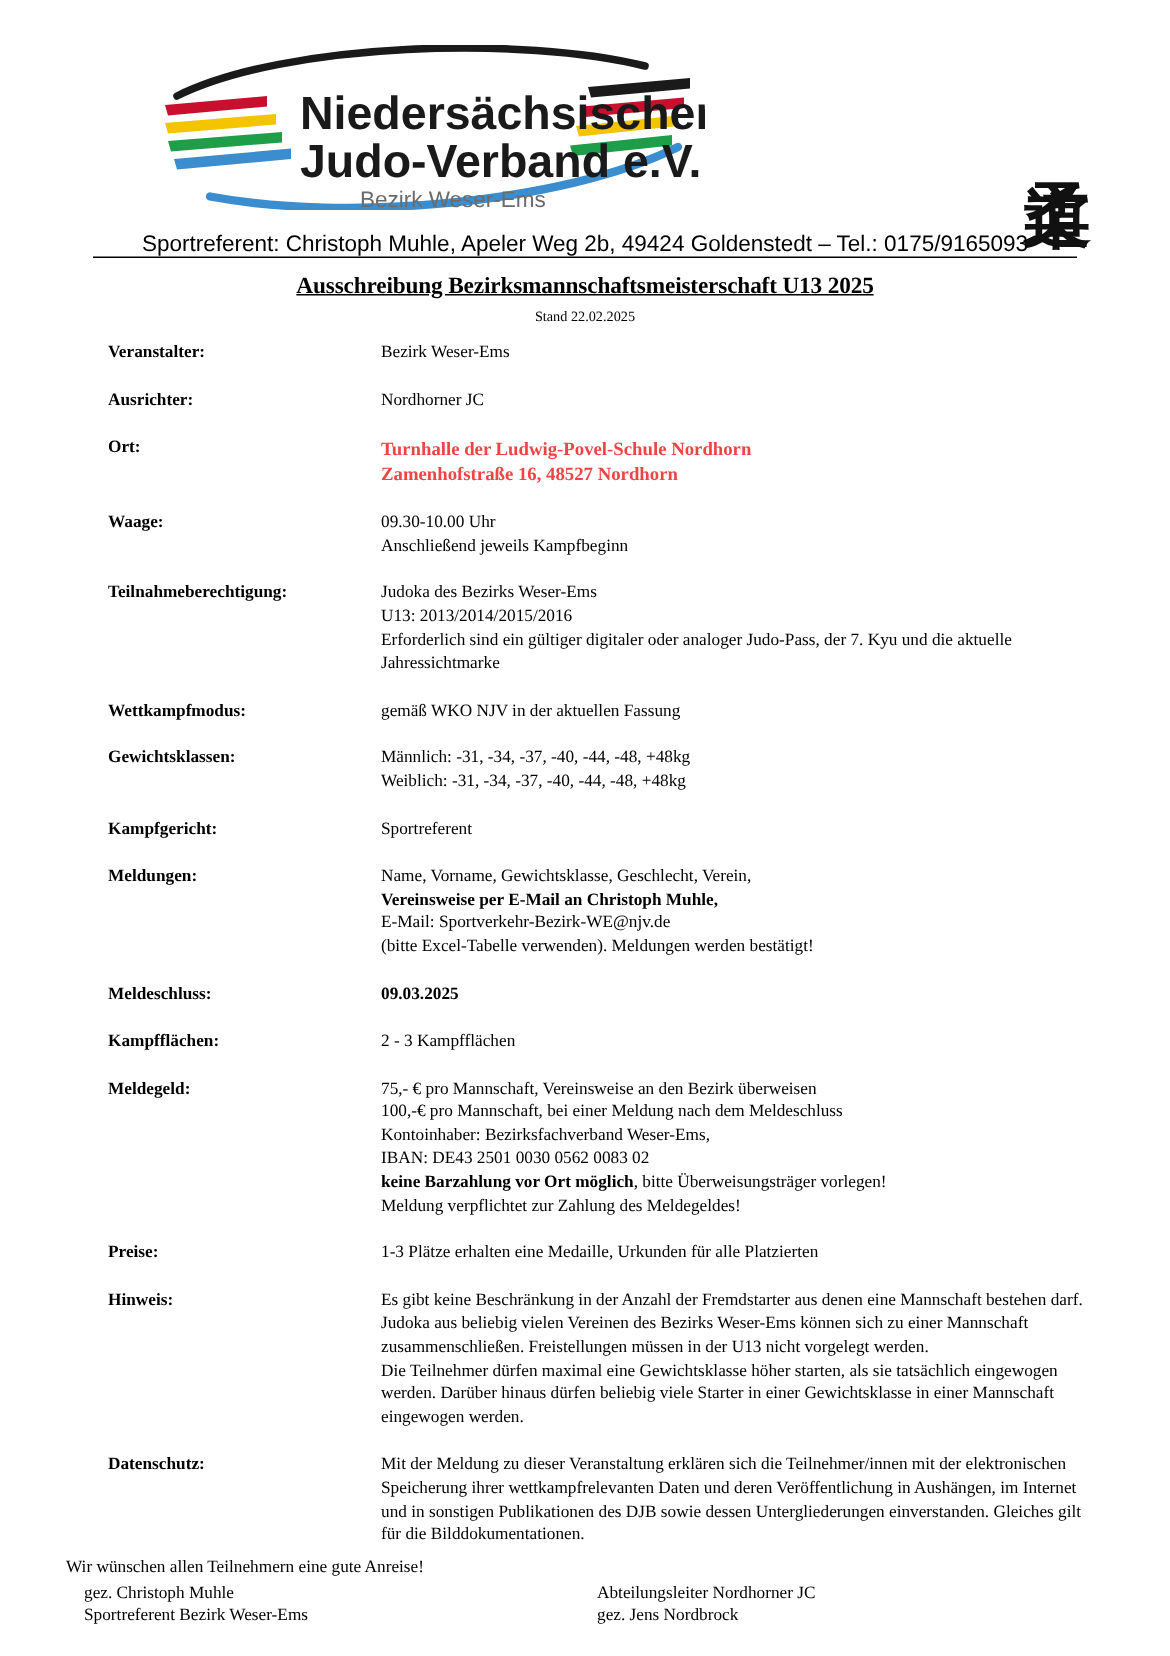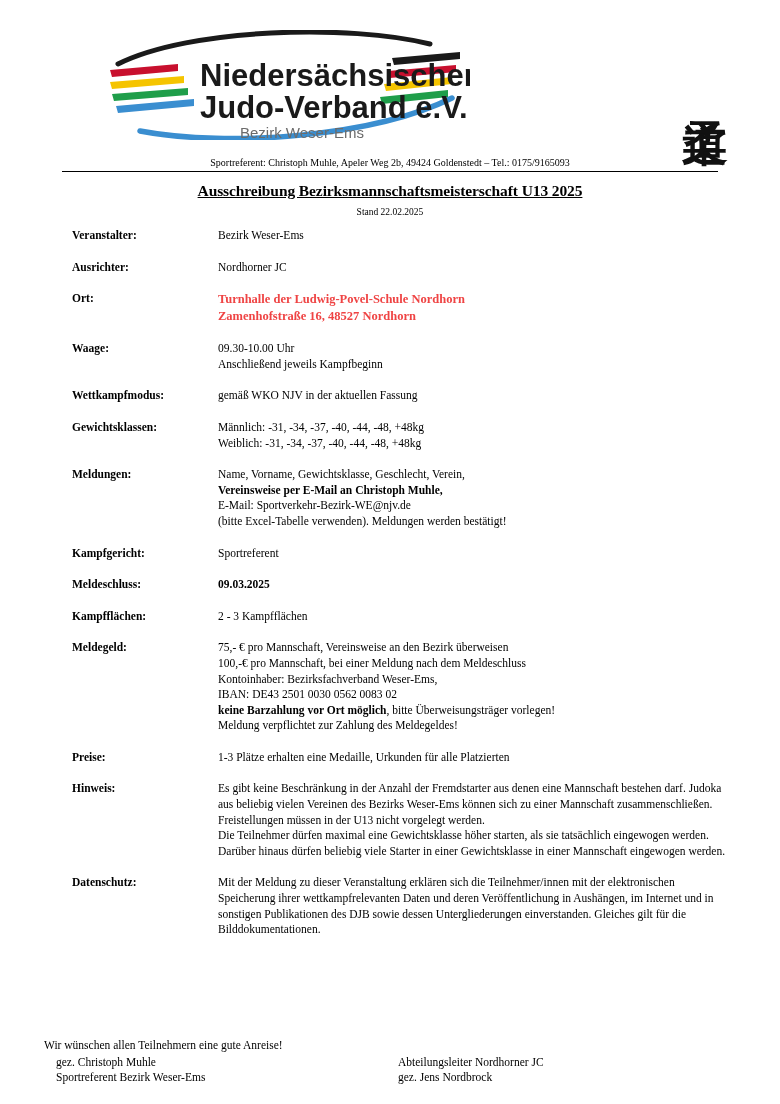--- a/index.html
+++ b/index.html
@@ -55,23 +55,23 @@
     text-orientation: upright;
   }
 
   
   .contact-line {
     position: absolute;
     left: 0;
     top: 156px;
     width: 780px;
     text-align: center;
-    font-size: 10px;
+    font-size: 15px;
     line-height: 13px;
-    font-family: Liberation Serif, serif;
+    font-family: Liberation Sans, sans-serif;
   }
   .header-rule {
     position: absolute;
     left: 62px;
     top: 171px;
     width: 656px;
     border-top: 1.4px solid #000000;
   }
 
   
@@ -100,20 +100,21 @@
     position: absolute;
     left: 0;
     top: 228px;
     width: 780px;
   }
   .row {
     display: flex;
     align-items: flex-start;
     padding: 0 0 0 72px;
     margin-bottom: 14px;
+    gap: 36px;
   }
   .row-label {
     width: 146px;
     flex: 0 0 146px;
     font-weight: bold;
     font-size: 11.5px;
     line-height: 15.6px;
     padding-top: 0;
   }
   .row-value {
@@ -221,50 +222,58 @@
 
 
     <div class="row gap-md">
       <div class="row-label">Waage:</div>
       <div class="row-value">
         <p>09.30-10.00 Uhr</p>
         <p>Anschließend jeweils Kampfbeginn</p>
       </div>
     </div>
 
+    <div class="row gap-md">
+      <div class="row-label">Teilnahmeberechtigung:</div>
+      <div class="row-value">
+        <p>Judoka des Bezirks Weser-Ems</p>
+        <p>U13: 2013/2014/2015/2016</p>
+        <p>Erforderlich sind ein gültiger digitaler oder analoger Judo-Pass, der 7. Kyu und die aktuelle Jahressichtmarke</p>
+      </div>
+    </div>
 
     <div class="row gap-md">
       <div class="row-label">Wettkampfmodus:</div>
       <div class="row-value">
         <p>gemäß WKO NJV in der aktuellen Fassung</p>
       </div>
     </div>
 
     <div class="row gap-md">
       <div class="row-label">Gewichtsklassen:</div>
       <div class="row-value">
         <p>Männlich: -31, -34, -37, -40, -44, -48, +48kg</p>
         <p>Weiblich: -31, -34, -37, -40, -44, -48, +48kg</p>
+      </div>
+    </div>
+
+    <div class="row gap-md">
+      <div class="row-label">Kampfgericht:</div>
+      <div class="row-value">
+        <p>Sportreferent</p>
       </div>
     </div>
 
     <div class="row gap-md">
       <div class="row-label">Meldungen:</div>
       <div class="row-value">
         <p>Name, Vorname, Gewichtsklasse, Geschlecht, Verein,</p>
         <p class="v-bold">Vereinsweise per E-Mail an Christoph Muhle,</p>
         <p>E-Mail: Sportverkehr-Bezirk-WE@njv.de</p>
         <p>(bitte Excel-Tabelle verwenden). Meldungen werden bestätigt!</p>
-      </div>
-    </div>
-
-    <div class="row gap-md">
-      <div class="row-label">Kampfgericht:</div>
-      <div class="row-value">
-        <p>Sportreferent</p>
       </div>
     </div>
 
     <div class="row gap-md">
       <div class="row-label">Meldeschluss:</div>
       <div class="row-value">
         <p class="v-bold">09.03.2025</p>
       </div>
     </div>
 

